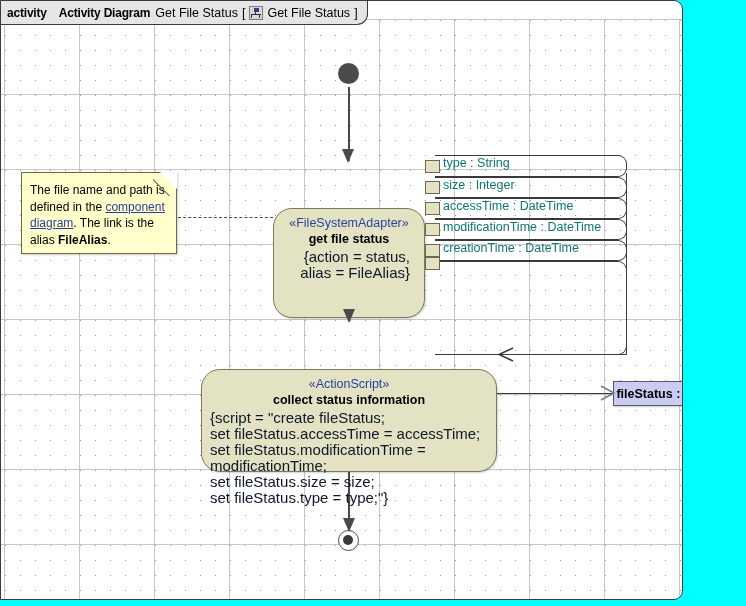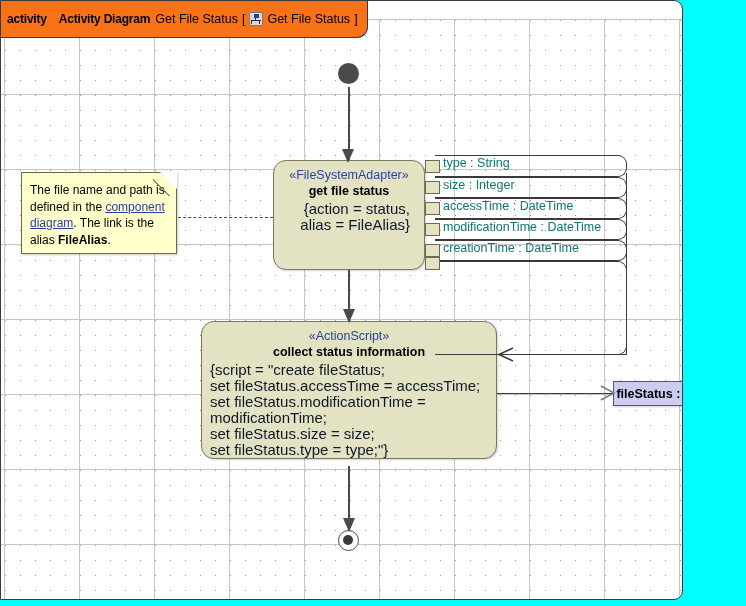--- a/index.html
+++ b/index.html
@@ -45,22 +45,22 @@
     background-size: 75px 3px, 3px 75px;
     background-position: 3px 84px, 199px 0px;
     opacity: 0.55;
     pointer-events: none;
   }
 
   
   #title-tab {
     position: absolute;
     left: 0; top: 0;
-    height: 37px;
-    background: #f97316;
+    height: 24px;
+    background: #e5e5e5;
     border-right: 1px solid #3a3a3a;
     border-bottom: 1px solid #3a3a3a;
     border-bottom-right-radius: 11px;
     display: flex;
     align-items: center;
     padding: 0 9px 0 6px;
     box-sizing: border-box;
     white-space: nowrap;
     z-index: 30;
   }
@@ -92,24 +92,25 @@
   
   .node {
     position: absolute;
     box-sizing: border-box;
   }
 
   
   .action {
     background: #e3e3c4;
     border: 1.6px solid #7a7a5c;
-    border-radius: 13px;
+    border-radius: 19px;
     box-shadow: 1px 1px 2px rgba(0,0,0,0.18);
     text-align: center;
     z-index: 10;
+    margin-top: 48px;
   }
   .stereotype {
     color: #2b3f9e;
     font-size: 12.5px;
     padding-top: 7px;
     line-height: 15px;
   }
   .action-name {
     font-weight: bold;
     font-size: 12.5px;
@@ -316,21 +317,21 @@
 
   <div class="node" id="initial-node" style="left:337px; top:62px;"></div>
 
   <div class="node action" style="left:272px; top:159px; width:152px; height:110px;">
     <div class="stereotype">«FileSystemAdapter»</div>
     <div class="action-name">get file status</div>
     <div class="action-body rt">{action = status,</div>
     <div class="action-body rt">alias = FileAlias}</div>
   </div>
 
-  <div class="node action" style="left:200px; top:320px; width:296px; height:138px;">
+  <div class="node action" style="left:200px; top:320px; width:296px; height:103px;">
     <div class="stereotype">«ActionScript»</div>
     <div class="action-name">collect status information</div>
     <div class="action-body">{script = "create fileStatus;</div>
     <div class="action-body">set fileStatus.accessTime = accessTime;</div>
     <div class="action-body">set fileStatus.modificationTime = modificationTime;</div>
     <div class="action-body">set fileStatus.size = size;</div>
     <div class="action-body">set fileStatus.type = type;"}</div>
   </div>
 
   <div class="node" id="final-node" style="left:337px; top:529px;">

